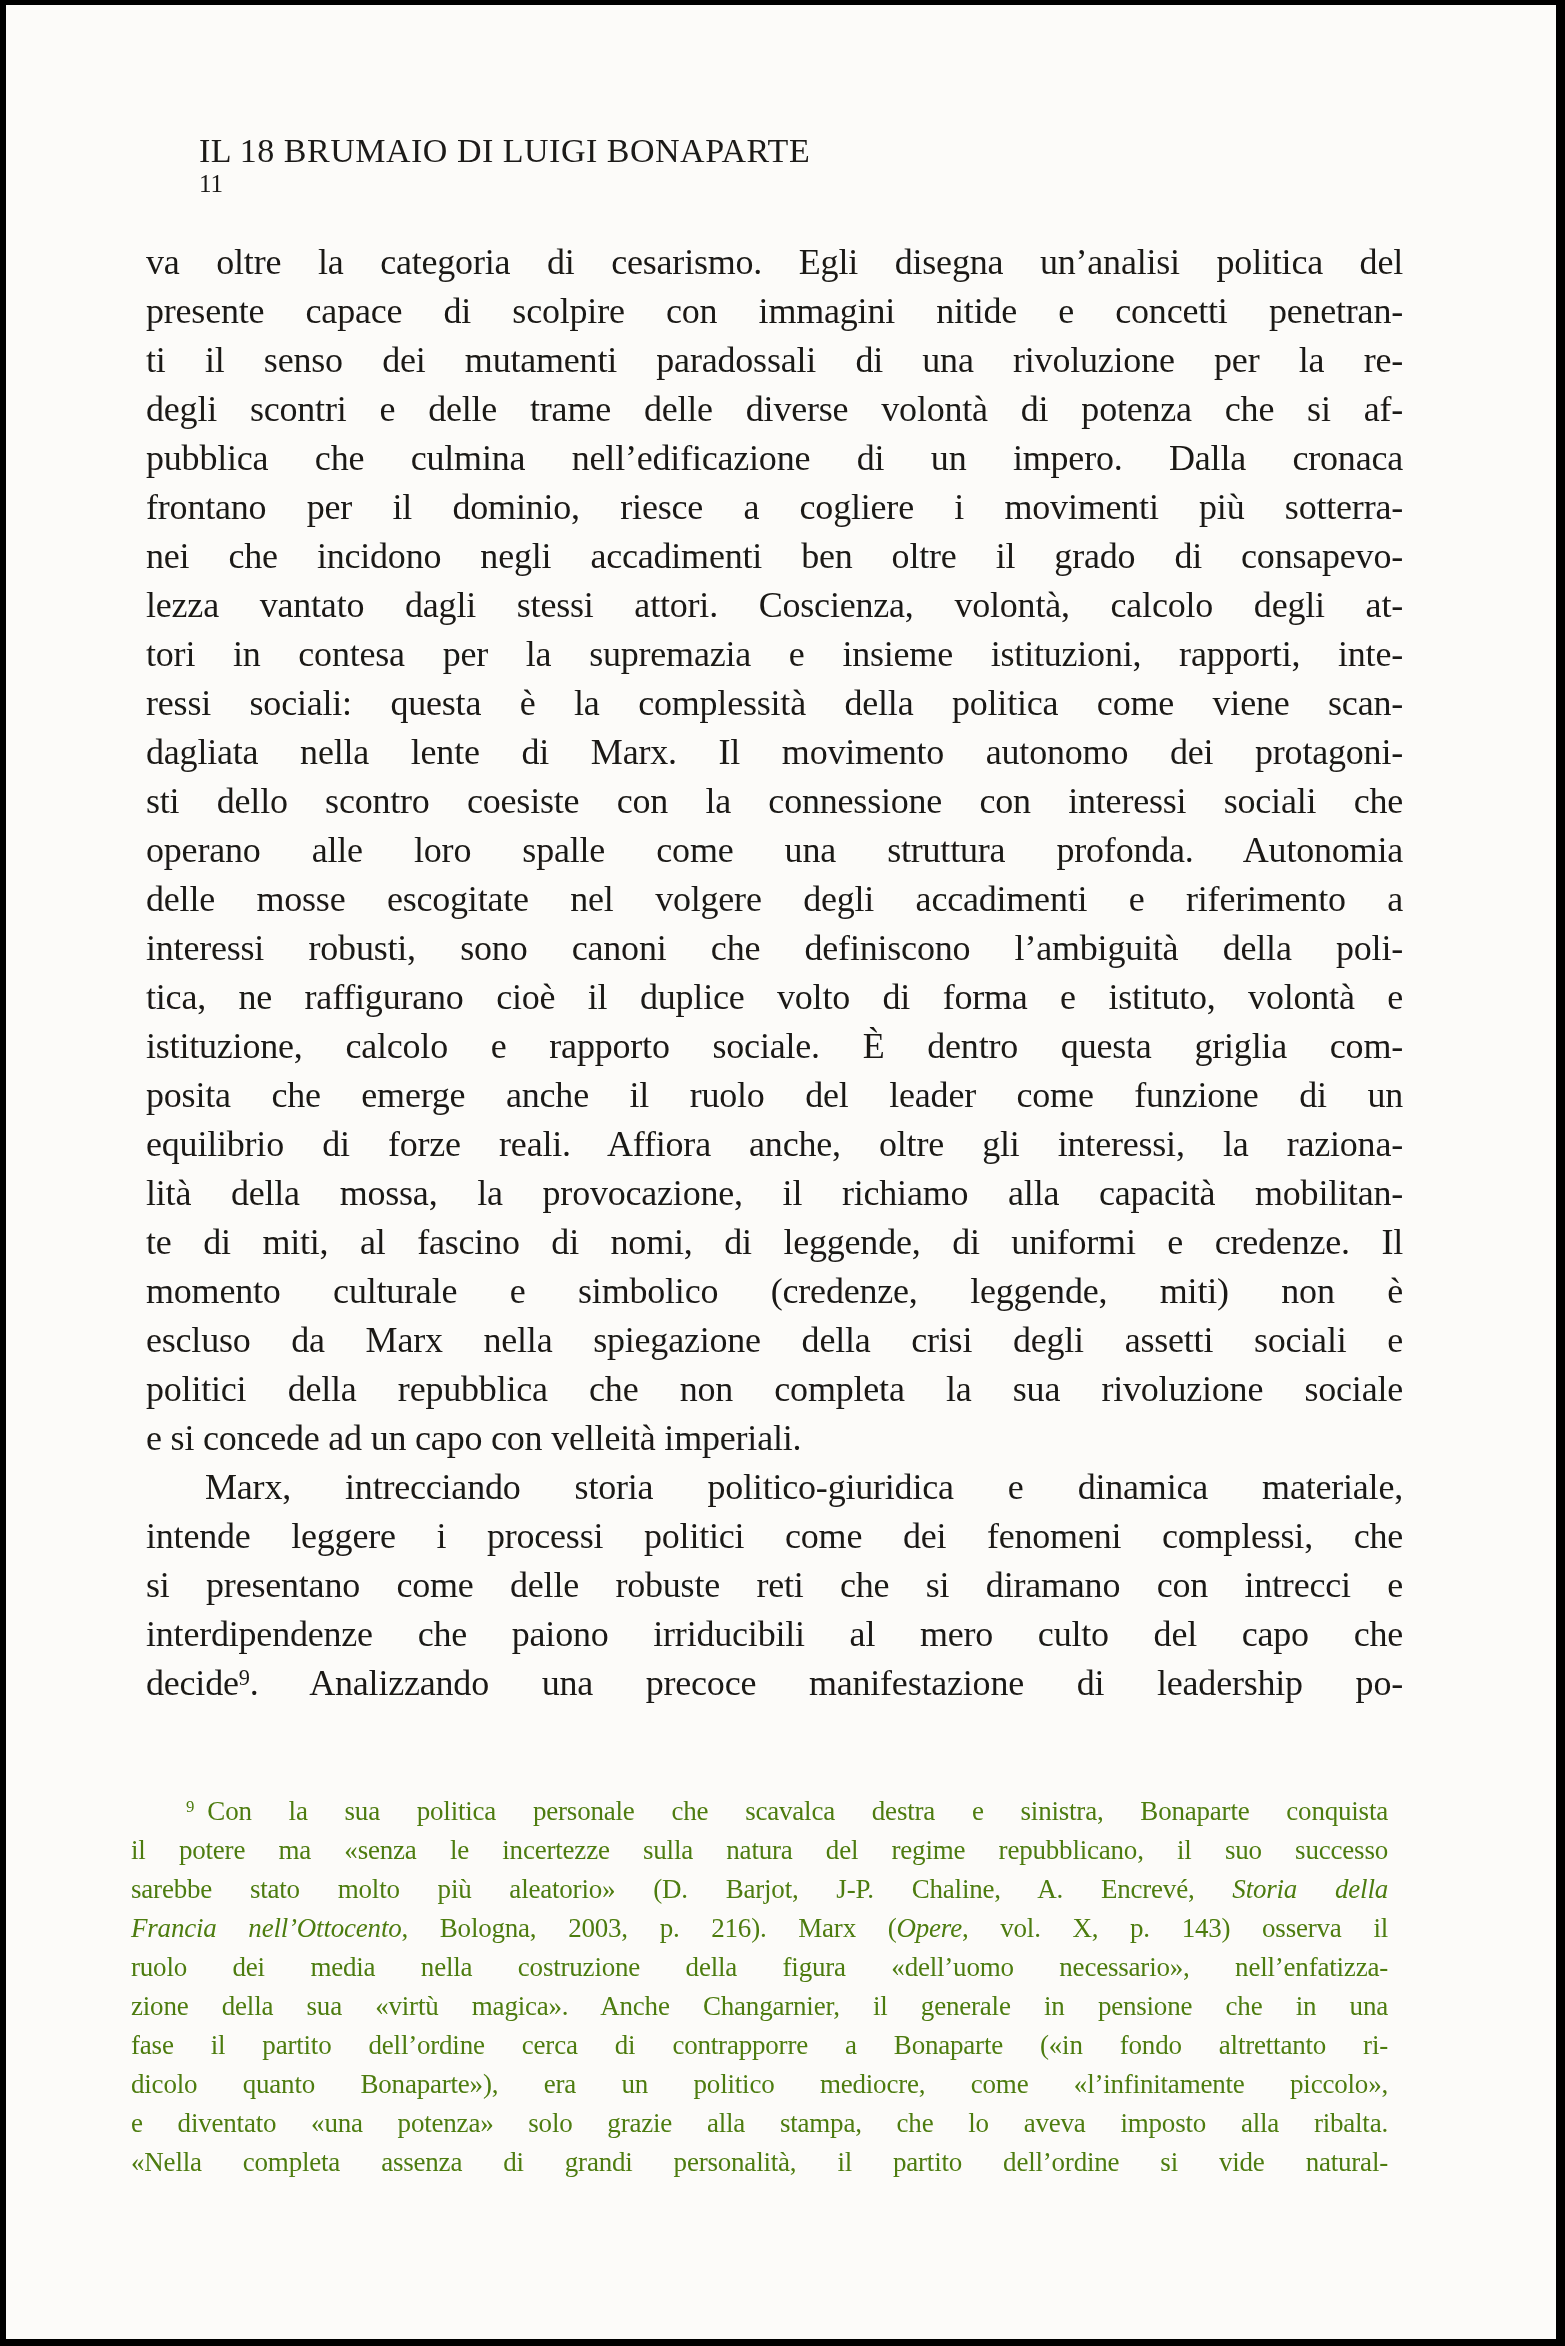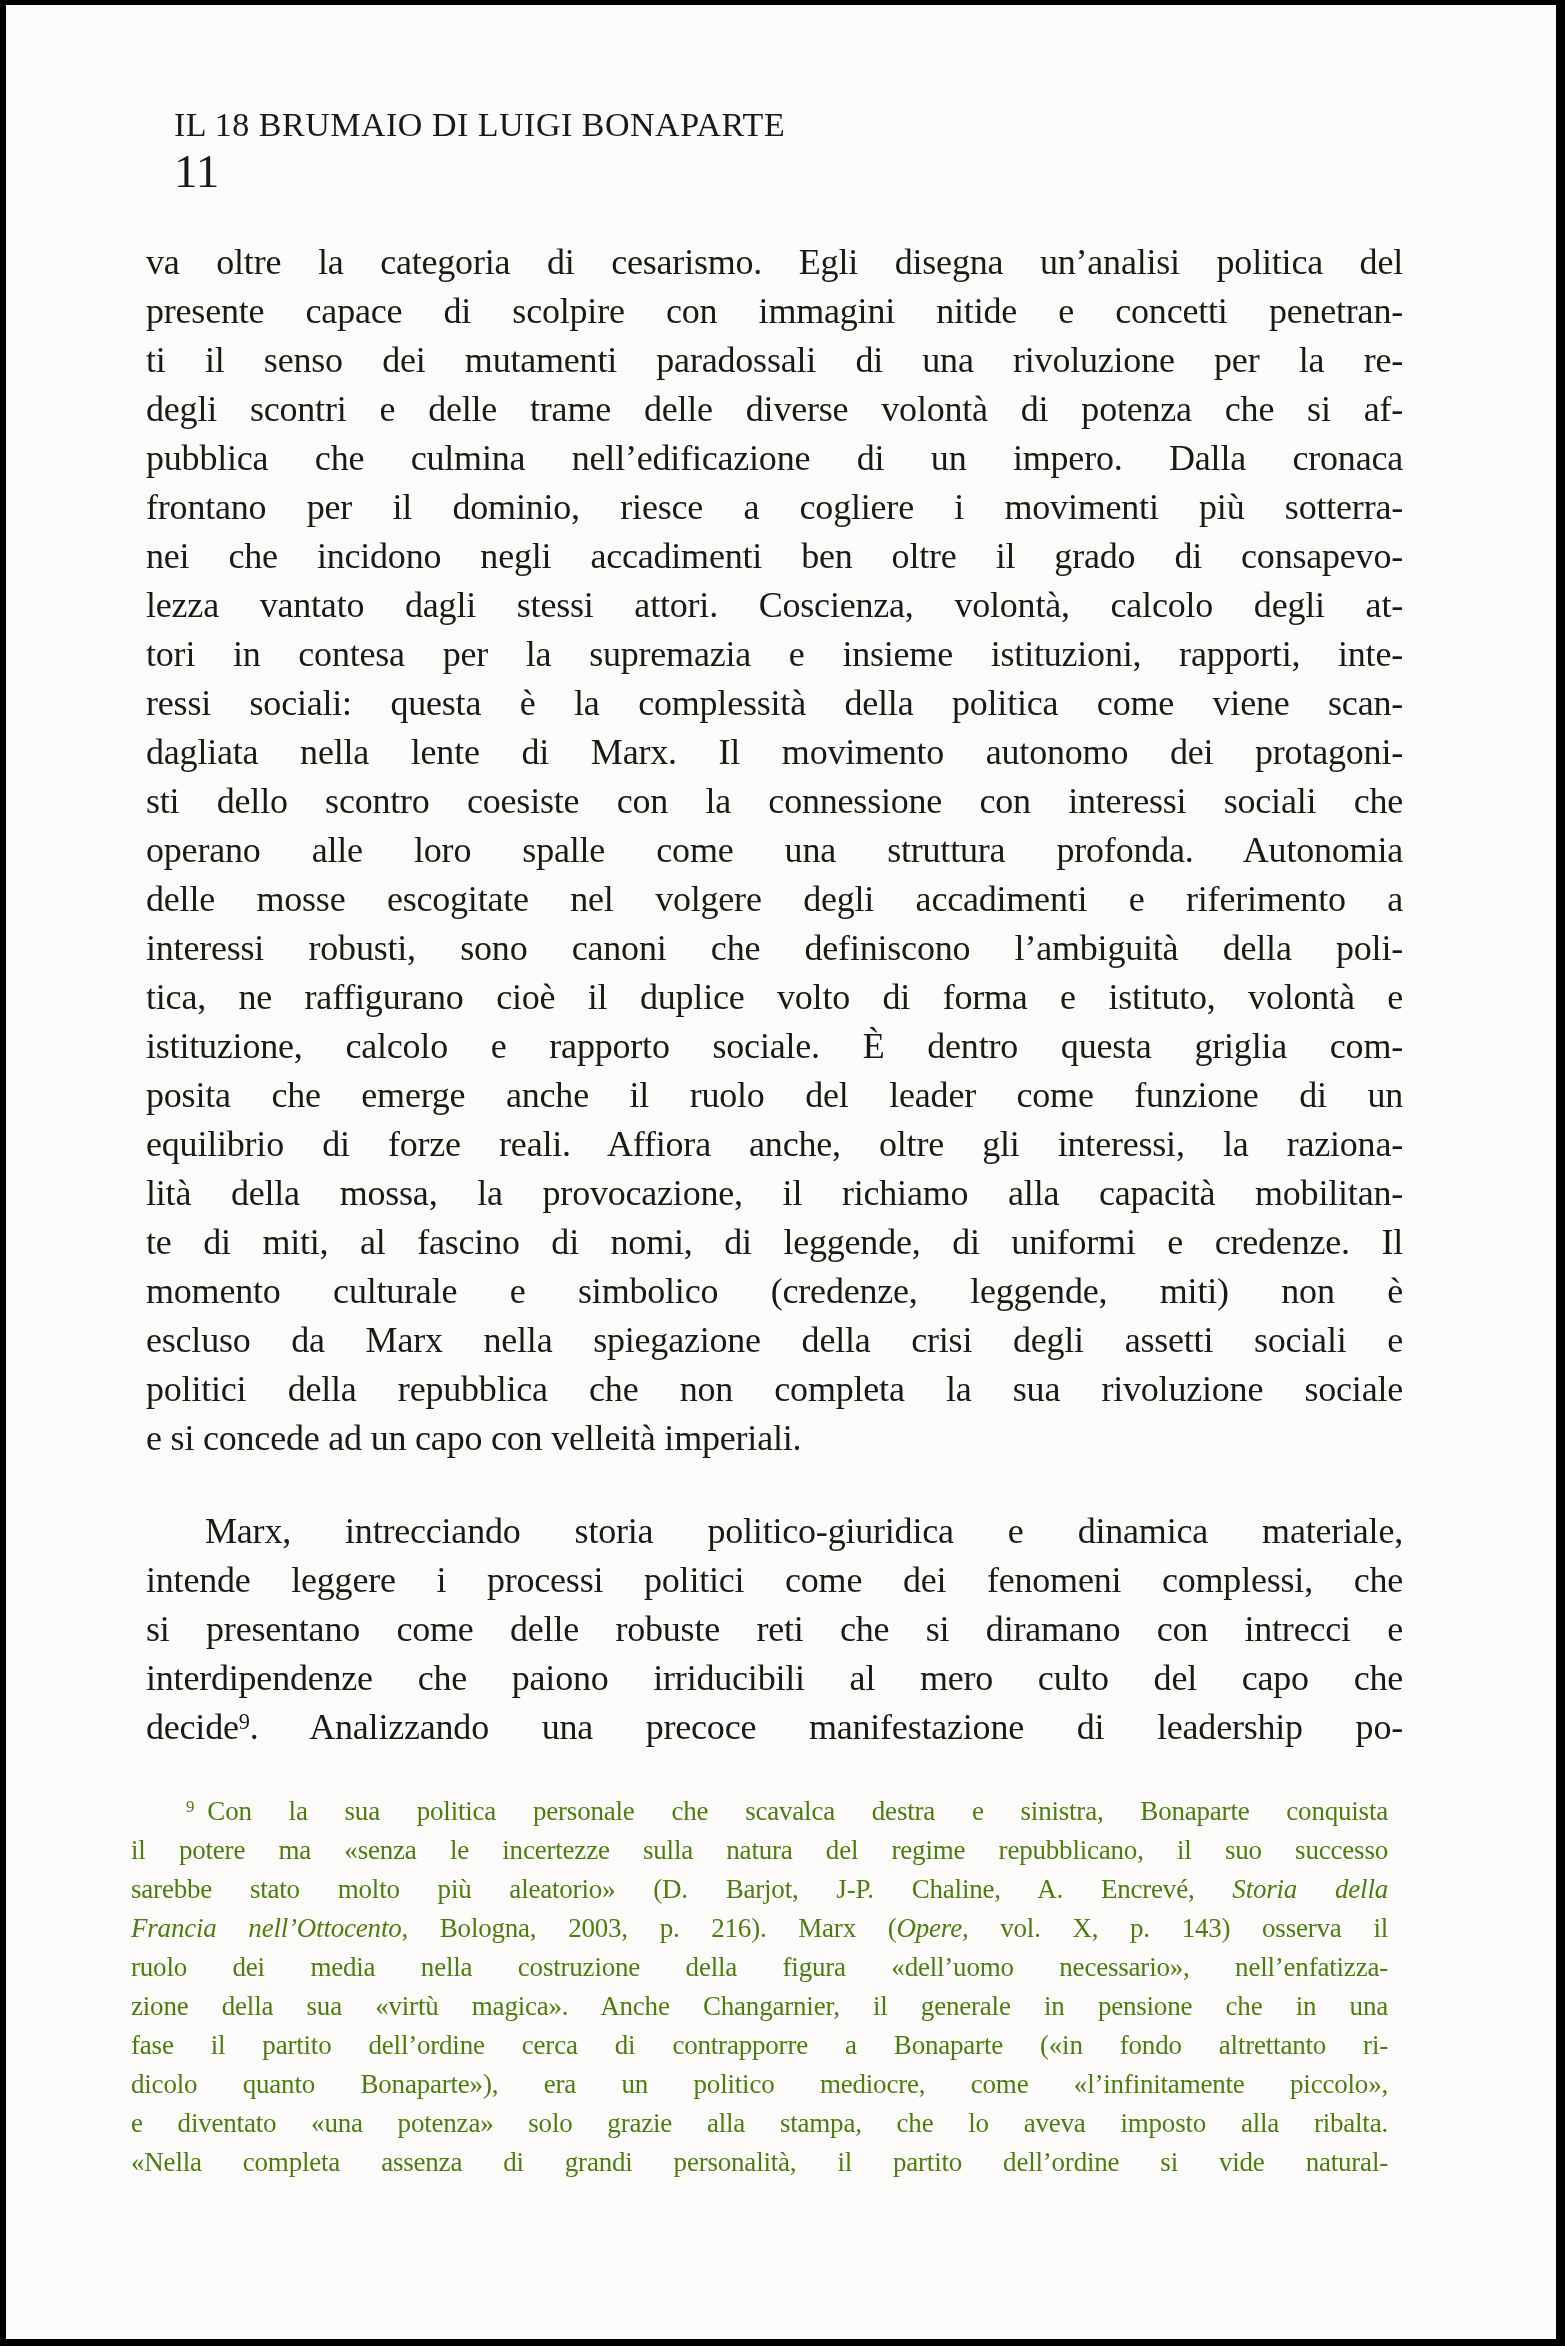--- a/index.html
+++ b/index.html
@@ -27,40 +27,40 @@
     justify-content: flex-end;
     align-items: baseline;
     color: #1c1a18;
   }
   .running-title {
     font-size: 34px;
     letter-spacing: 0.5px;
     white-space: nowrap;
   }
   .running-pagenum {
-    font-size: 47px;
-    margin-left: 28px;
+    font-size: 25px;
+    margin-left: 53px;
   }
 
   .body-block {
     left: 146px; top: 238px;
     width: 1257px;
     color: #1b1916;
     font-size: 36px;
     letter-spacing: -0.2px;
   }
   .bline {
     height: 49px;
     line-height: 49px;
     text-align: justify;
     text-align-last: justify;
     white-space: nowrap;
   }
   .bline.endline { text-align-last: left; }
-  .bline.indent { padding-left: 59px; margin-top: 44px; }
+  .bline.indent { padding-left: 59px; }
 
   .footnote-block {
     left: 131px; top: 1792px;
     width: 1257px;
     color: #4d7c0f;
     font-size: 27px;
     letter-spacing: -0.2px;
   }
   .fline {
     height: 39px;

